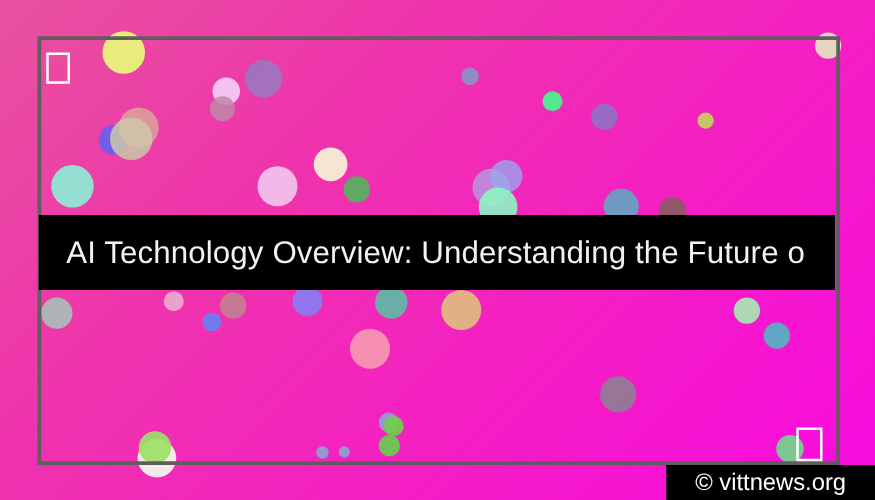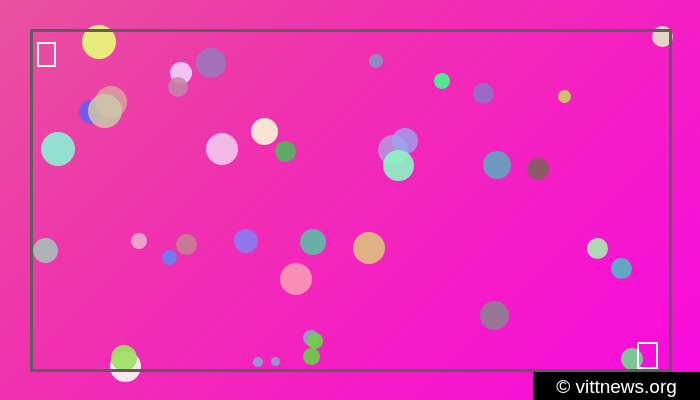--- a/index.html
+++ b/index.html
@@ -123,20 +123,23 @@
       <div class="bubble" style="left: 110px; top: 351px; width: 31px; height: 31px; background: rgb(245, 242, 239); opacity: 0.95;"></div>
       <div class="bubble" style="left: 111px; top: 345px; width: 26px; height: 26px; background: rgb(156, 224, 100); opacity: 0.92;"></div>
       <div class="bubble" style="left: 271px; top: 357px; width: 9px; height: 9px; background: rgb(143, 159, 204); opacity: 0.92;"></div>
       <div class="bubble" style="left: 621px; top: 348px; width: 22px; height: 22px; background: rgb(114, 214, 142); opacity: 0.92;"></div>
     </div>
 
   <div id="frame" style="left: 30px; top: 29px; width: 642px; height: 343px; border-width: 3px; border-color: rgb(94, 94, 94);"></div>
 
   <div class="marker-box" id="marker-tl" style="left: 37px; top: 42px; width: 19px; height: 25px; border-color: rgb(255, 255, 255);"></div>
 
+  <div id="title-bar">
+    <span id="title-text">AI Technology Overview: Understanding the Future o</span>
+  </div>
 
   <div class="marker-box" id="marker-br" style="left: 637px; top: 342px; width: 21px; height: 27px; border-color: rgb(255, 255, 255);"></div>
 
   <div id="watermark">
     <span id="watermark-text">© vittnews.org</span>
   </div>
 
 </div>
 
 </body></html>

